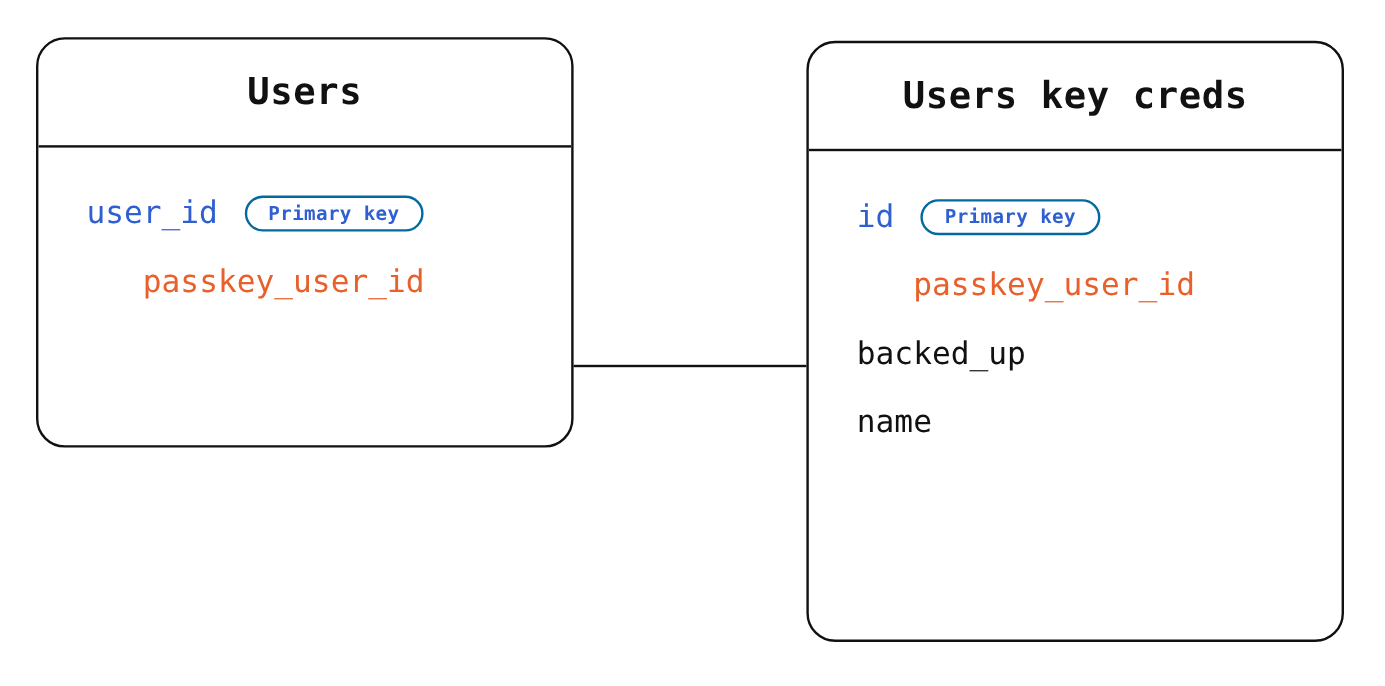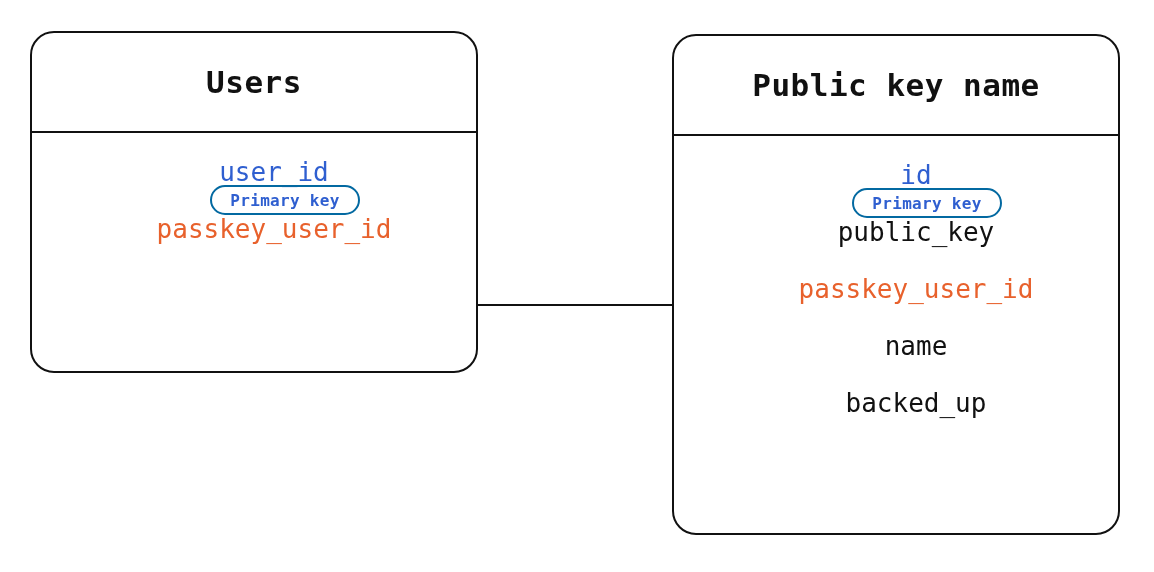--- a/index.html
+++ b/index.html
@@ -20,21 +20,21 @@
     position: absolute;
     box-sizing: border-box;
     background: #ffffff;
     border: 2px solid #111111;
     border-radius: 24px;
     overflow: hidden;
   }
 
   .er-header {
     box-sizing: border-box;
-    height: 100px;
+    height: 90px;
     display: flex;
     align-items: center;
     justify-content: center;
     border-bottom: 2px solid #111111;
   }
 
   .er-title {
     font-family: "DejaVu Sans Mono", "Liberation Mono", monospace;
     font-size: 31px;
     font-weight: bold;
@@ -45,32 +45,31 @@
 
   .er-fields {
     padding: 26px 0 0 0;
   }
 
   .er-row {
     display: flex;
     align-items: center;
     height: 57px;
     padding-left: 40px;
-    flex-direction: column;
   }
 
   .er-field-name {
     font-family: "DejaVu Sans Mono", "Liberation Mono", monospace;
     font-size: 26px;
     color: #111111;
     white-space: nowrap;
     line-height: 1;
   }
   .er-field-name.pk   { color: #2f5fd0; }
-  .er-field-name.fk   { color: #e8612c; }
+  .er-field-name.fk   { color: #e8612c; margin-left: 47px; }
 
   .pk-badge {
     margin-left: 22px;
     box-sizing: border-box;
     display: inline-flex;
     align-items: center;
     justify-content: center;
     height: 30px;
     padding: 0 18px;
     border: 2px solid #0369a1;
@@ -106,35 +105,32 @@
       <div class="er-row">
         <span class="er-field-name fk">passkey_user_id</span>
       </div>
     </div>
   </div>
 
   <div class="relation-line" style="left:478px; top:304px; width:194px;"></div>
 
   <div class="er-table" id="table-public-key-creds" style="left:672px; top:34px; width:448px; height:501px;">
     <div class="er-header">
-      <div class="er-title">Public key name</div>
+      <div class="er-title">Users key creds</div>
     </div>
     <div class="er-fields">
       <div class="er-row">
         <span class="er-field-name pk">id</span>
         <span class="pk-badge">Primary key</span>
       </div>
       <div class="er-row">
-        <span class="er-field-name">public_key</span>
-      </div>
-      <div class="er-row">
         <span class="er-field-name fk">passkey_user_id</span>
       </div>
       <div class="er-row">
-        <span class="er-field-name">name</span>
+        <span class="er-field-name">backed_up</span>
       </div>
       <div class="er-row">
-        <span class="er-field-name">backed_up</span>
+        <span class="er-field-name">name</span>
       </div>
     </div>
   </div>
 
 </div>
 
 </body></html>

